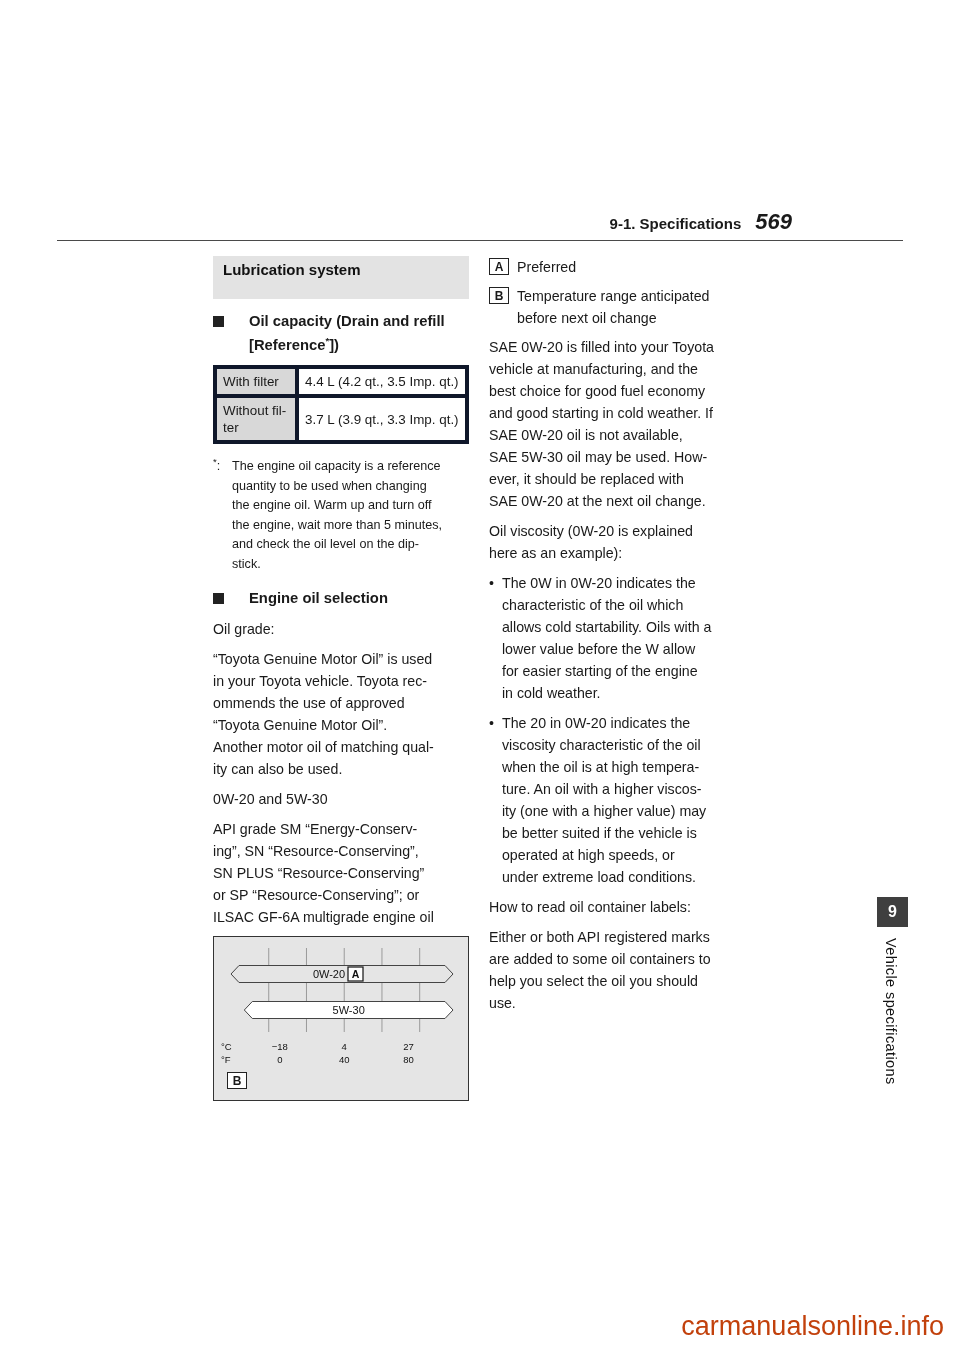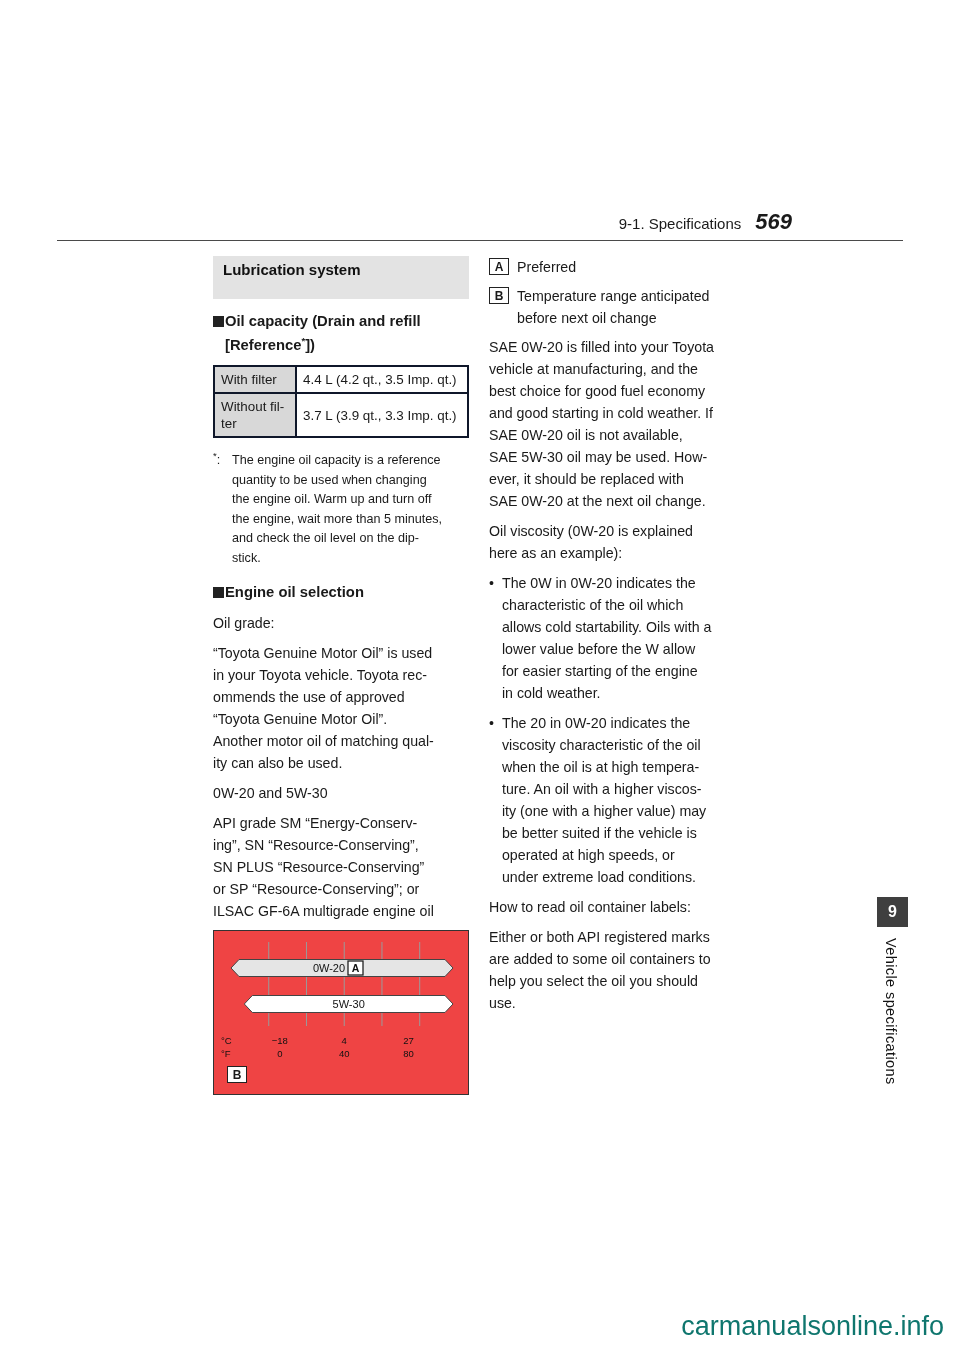--- a/index.html
+++ b/index.html
@@ -2,67 +2,67 @@
 <html><head>
 <meta charset="utf-8">
 <style>
   * { margin:0; padding:0; box-sizing:border-box; }
   html,body { background:#ffffff; }
   body {
     width:960px; height:1358px; position:relative; overflow:hidden;
     font-family:"Liberation Sans","DejaVu Sans",sans-serif; color:#1a1a1a;
   }
   .page-header { position:absolute; top:209px; right:168px; display:flex; align-items:baseline; gap:14px; }
-  .section-ref { font-size:15px; font-weight:normal; }
+  .section-ref { font-size:15px; font-weight:bold; }
   .page-num { font-size:22px; font-weight:bold;font-style:italic; }
   .header-rule { position:absolute; top:240px; left:57px; width:846px; height:1px; background:#4a4a4a; }
 
   .col { position:absolute; top:256px; font-size:14.2px; line-height:22px; }
   .col-left  { left:213px; width:256px; }
   .col-right { left:489px; width:260px; }
 
   .heading-bar { background:#e3e3e3; font-weight:bold; font-size:15px; line-height:19px; padding:4px 8px 20px 10px; margin-bottom:10px; color:#111; }
 
-  .subheading { display:flex; gap:1px; font-weight:bold; font-size:14.8px; line-height:24px; margin-bottom:8px; }
+  .subheading { display:flex; gap:25px; font-weight:bold; font-size:14.8px; line-height:24px; margin-bottom:8px; }
   .square-icon { width:11px; height:11px; background:#222; margin-top:7px; flex:none; }
 
   .pre { white-space:pre-line; }
 
   .spec-table { border-collapse:collapse; width:100%; font-size:13.4px; line-height:17px; margin-bottom:13px; }
-  .spec-table td { border:2px solid #0f172a; padding:4px 6px; vertical-align:middle; }
+  .spec-table td { border:4px solid #0f172a; padding:4px 6px; vertical-align:middle; }
   .spec-table td.lbl { background:#d8d8d8; width:82px; }
 
   sup { font-size:9.5px; vertical-align:super; line-height:0; }
 
   .footnote { font-size:12.6px; line-height:19.5px; position:relative; padding-left:19px; margin-bottom:12px; }
   .footnote .marker { position:absolute; left:0; top:0; }
 
   .para { margin-bottom:8px; }
   .para:last-child { margin-bottom:0; }
 
   .bullet { display:flex; gap:8px; margin-bottom:8px; }
   .bullet .dot { flex:none; }
 
   .legend-item { display:flex; gap:8px; margin-bottom:7px; align-items:flex-start; }
   .marker-box {
     flex:none; display:inline-flex; justify-content:center; align-items:center;
     width:20px; height:17px; border:1.6px solid #222; font-weight:bold; font-size:12px;
     background:#fff; margin-top:2px; line-height:1;
   }
 
-  .chart-box { border:1.2px solid #333; width:256px; height:165px; margin-top:4px; position:relative; padding:7px 0 0 1px; background:#ef4444; }
+  .chart-box { border:1.2px solid #333; width:256px; height:165px; margin-top:4px; position:relative; padding:7px 0 0 1px; background:#e5e5e5; }
   .chart-corner-marker { position:absolute; left:13px; bottom:11px; margin-top:0; }
 
   .sidebar-num {
     position:absolute; left:877px; top:897px; width:31px; height:30px; background:#3f3f3f;
     color:#fff; font-weight:bold; font-size:16px; display:flex; align-items:center; justify-content:center;
   }
   .sidebar-label { position:absolute; left:883px; top:938px; writing-mode:vertical-rl; font-size:14.5px; color:#111; letter-spacing:0.4px; }
 
-  .watermark { position:absolute; right:16px; bottom:16px; font-size:27px; color:#0f766e; }
+  .watermark { position:absolute; right:16px; bottom:16px; font-size:27px; color:#c2410c; }
 
   svg text { font-family:"Liberation Sans","DejaVu Sans",sans-serif; }
   .grid { stroke:#9a9a9a; stroke-width:1; }
   .bar-label { font-size:11px; fill:#111; }
   .marker-label { font-size:10.5px; font-weight:bold; fill:#111; }
   .axis-label { font-size:9.5px; fill:#111; }
 </style>
 </head>
 <body>
 

